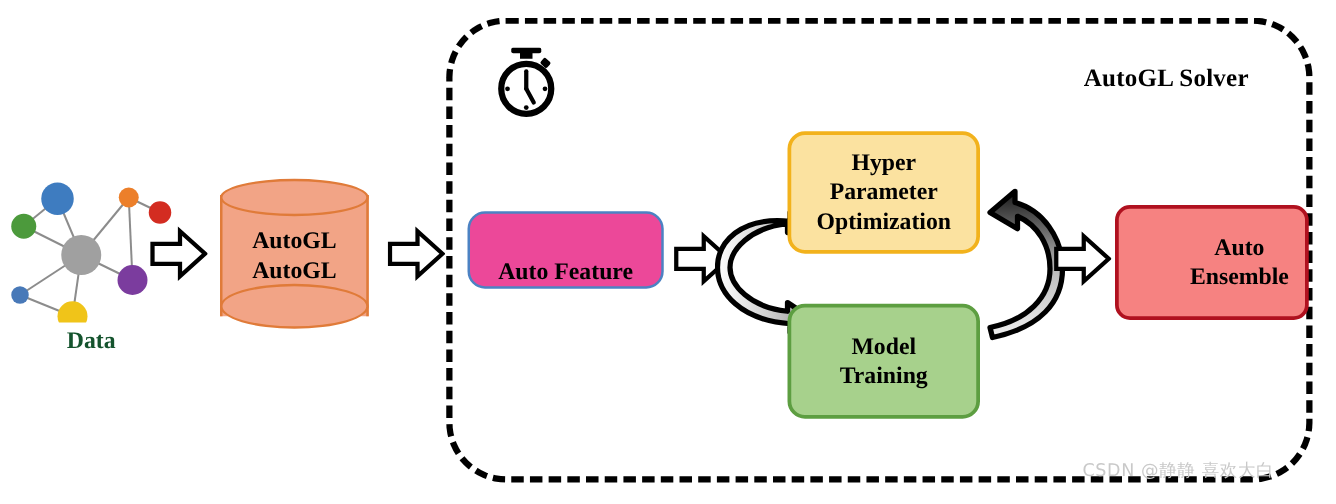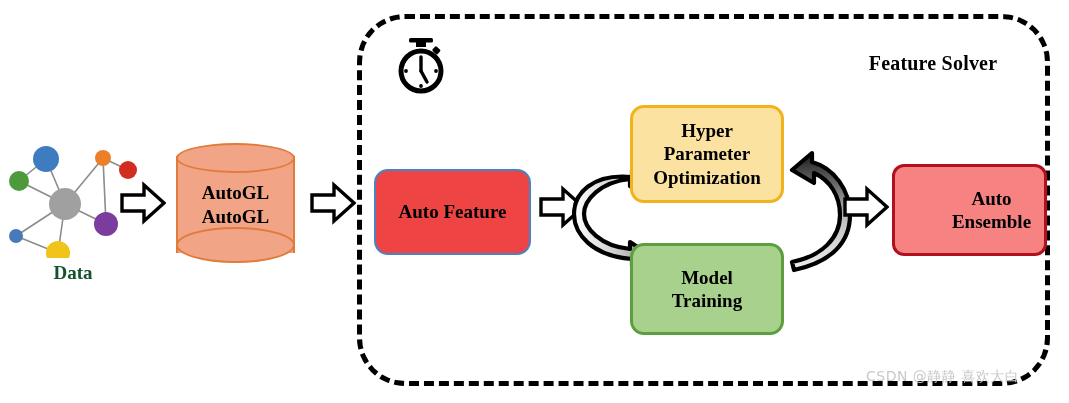--- a/index.html
+++ b/index.html
@@ -56,23 +56,24 @@
   }
 
   
   .pbox{
     box-sizing:border-box;
     display:flex;align-items:center;justify-content:center;
     text-align:center;font-weight:bold;color:#000;
     line-height:1.22;
   }
   #box-feature-engineering{
-    left:374px;top:169px;width:157px;height:86px;
-    background:#ef4444;border:2.5px solid #4C82C3;border-radius:14px;
-    font-size:19px;
+    left:374px;top:169px;width:157px;height:62px;
+    background:#ec4899;border:2.5px solid #4C82C3;border-radius:14px;
+    font-size:19px;
+    align-items:flex-end;
   }
   #box-hpo{
     left:630px;top:105px;width:154px;height:98px;
     background:#FBE2A0;border:3px solid #F2B21C;border-radius:14px;
     font-size:19px;
   }
   #box-model-training{
     left:630px;top:243px;width:154px;height:92px;
     background:#A7D18C;border:3px solid #5D9E41;border-radius:14px;
     font-size:19px;
@@ -106,21 +107,21 @@
     letter-spacing:.5px;
   }
 </style>
 </head>
 <body>
 
 <div class="stage">
 
   <div class="abs" id="solver-container"></div>
 
-  <div class="abs" id="solver-title">Feature Solver</div>
+  <div class="abs" id="solver-title">AutoGL Solver</div>
 
   <div class="abs" id="stopwatch-icon">
     <svg width="54" height="56" viewBox="0 0 54 56">
 
       <rect x="22" y="1" width="10" height="8" fill="#000"></rect>
       <rect x="15" y="0" width="24" height="4.5" rx="1.6" fill="#000"></rect>
 
       <rect x="39" y="9" width="7" height="6" rx="1.5" fill="#000" transform="rotate(42 42 12)"></rect>
 
       <circle cx="27" cy="33" r="20" fill="none" stroke="#000" stroke-width="5"></circle>

